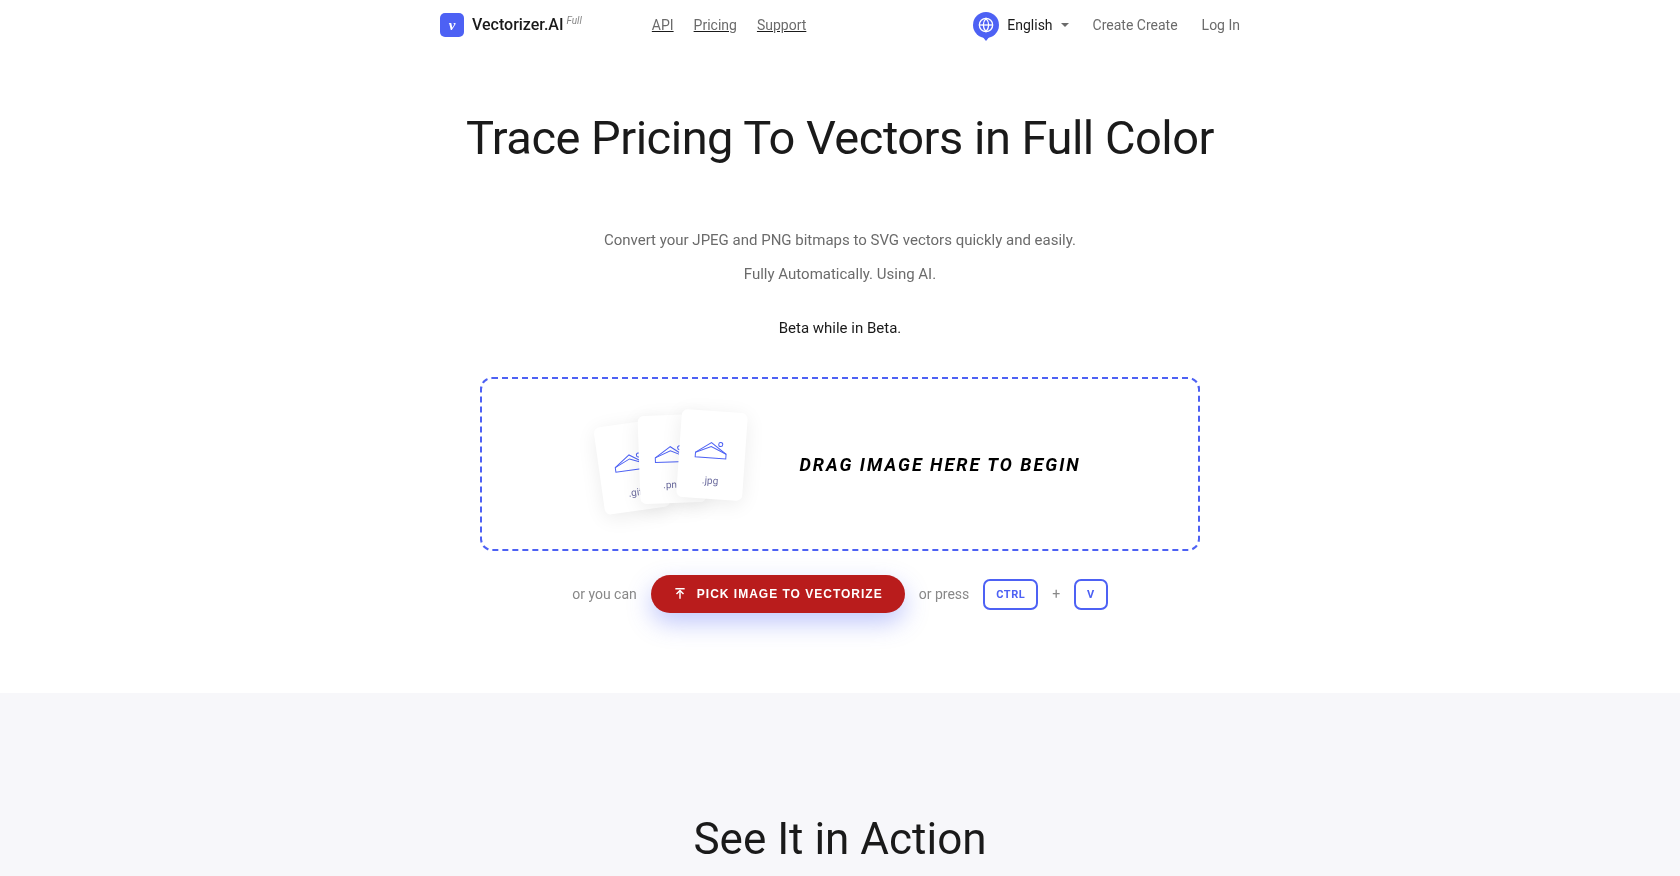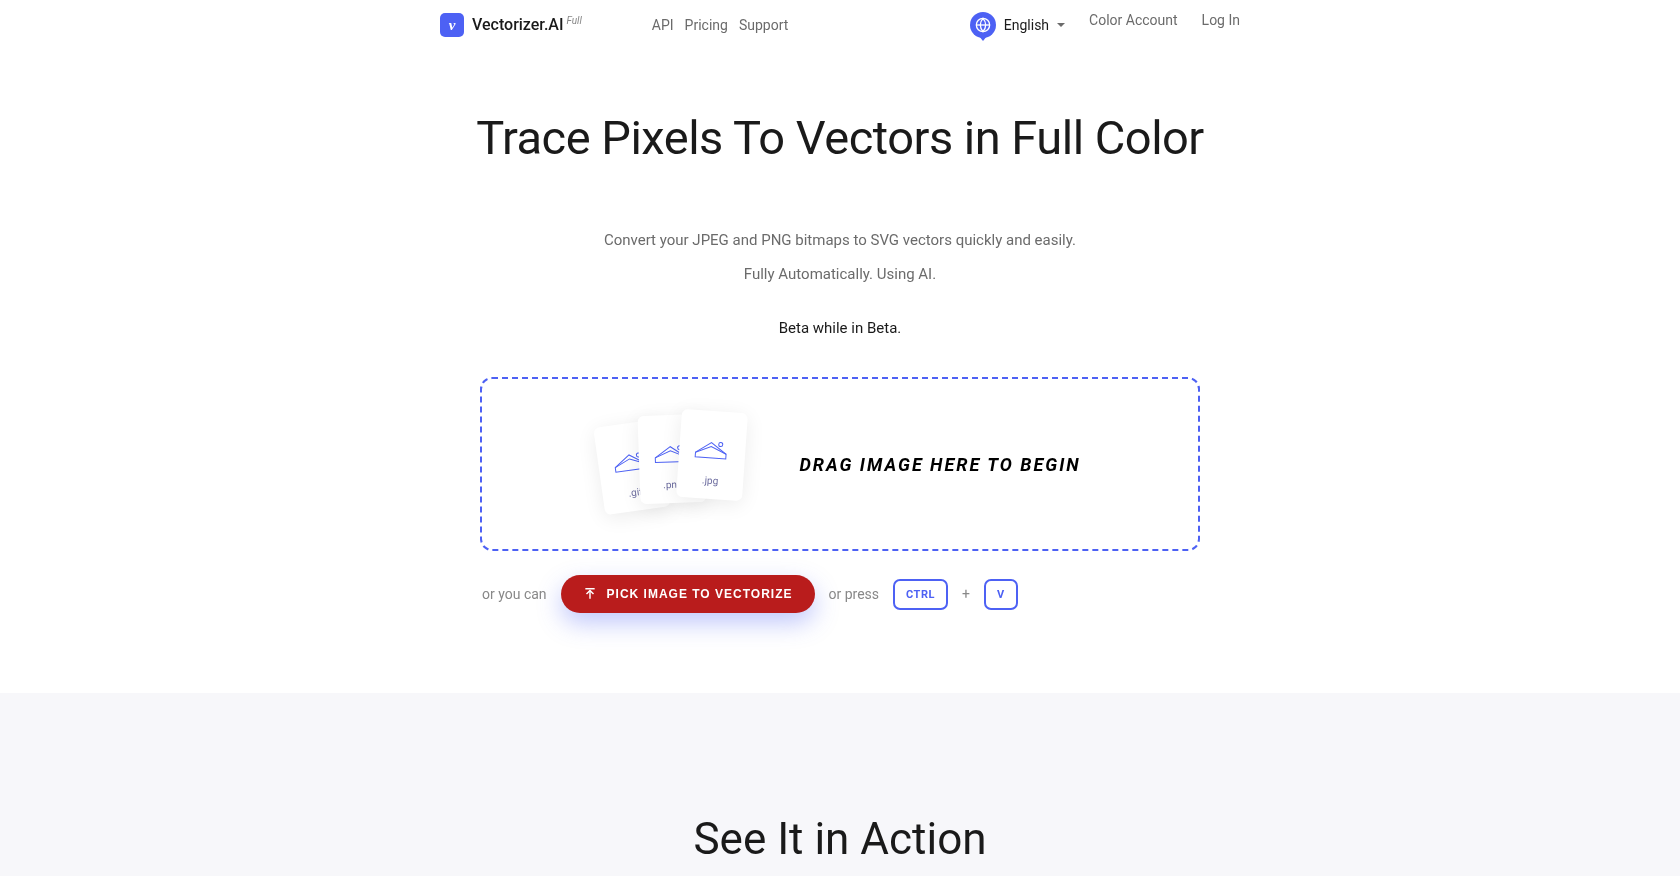--- a/index.html
+++ b/index.html
@@ -47,32 +47,34 @@
     }
     .beta-badge {
       font-size: 10px;
       font-style: italic;
       color: #888;
       vertical-align: super;
       margin-left: 3px;
     }
     .nav-links {
       display: flex;
-      gap: 11px;
+      gap: 20px;
       margin-left: 70px;
+      text-decoration: underline;
     }
     .nav-link {
       color: #6b6b6b;
       font-size: 14px;
       text-decoration: none;
       cursor: pointer;
     }
     .header-right {
       margin-left: auto;
       display: flex;
+      align-items: center;
       gap: 24px;
       margin-right: 240px;
     }
     .lang-selector {
       display: flex;
       align-items: center;
       gap: 8px;
       cursor: pointer;
     }
     .globe-icon {
@@ -200,21 +202,21 @@
       font-size: 18px;
       letter-spacing: 2px;
       text-align: left;
     }
     .alt-row {
       max-width: 720px;
       margin: 24px auto 0;
       display: flex;
       align-items: center;
       gap: 14px;
-      justify-content: flex-start;
+      justify-content: center;
       padding: 0 2px;
     }
     .alt-text {
       color: #888;
       font-size: 14px;
     }
     .pick-button {
       background: #b91c1c;
       color: white;
       border: none;
@@ -283,27 +285,27 @@
       <div class="globe-icon">
         <svg class="globe-svg" viewBox="0 0 24 24" fill="none" stroke="white" stroke-width="2">
           <circle cx="12" cy="12" r="10"></circle>
           <line x1="2" y1="12" x2="22" y2="12"></line>
           <path d="M12 2a15 15 0 0 1 4 10 15 15 0 0 1-4 10 15 15 0 0 1-4-10 15 15 0 0 1 4-10z"></path>
         </svg>
       </div>
       <span class="lang-text">English</span>
       <span class="caret"></span>
     </div>
-    <a class="nav-link">Color Account</a>
+    <a class="nav-link">Create Create</a>
     <a class="nav-link">Log In</a>
   </div>
 </div>
 
 <div class="hero">
-  <h1 class="hero-title">Trace Pixels To Vectors in Full Color</h1>
+  <h1 class="hero-title">Trace Pricing To Vectors in Full Color</h1>
   <div class="hero-sub">
     <p>Convert your JPEG and PNG bitmaps to SVG vectors quickly and easily.</p>
     <p>Fully Automatically. Using AI.</p>
   </div>
   <p class="hero-free">Beta while in Beta.</p>
 
   <div class="dropzone">
     <div class="file-cards">
       <div class="file-card file-card-1">
         <svg class="file-icon-box" viewBox="0 0 60 40" fill="none" stroke="#4d61f4" stroke-width="1.5">

